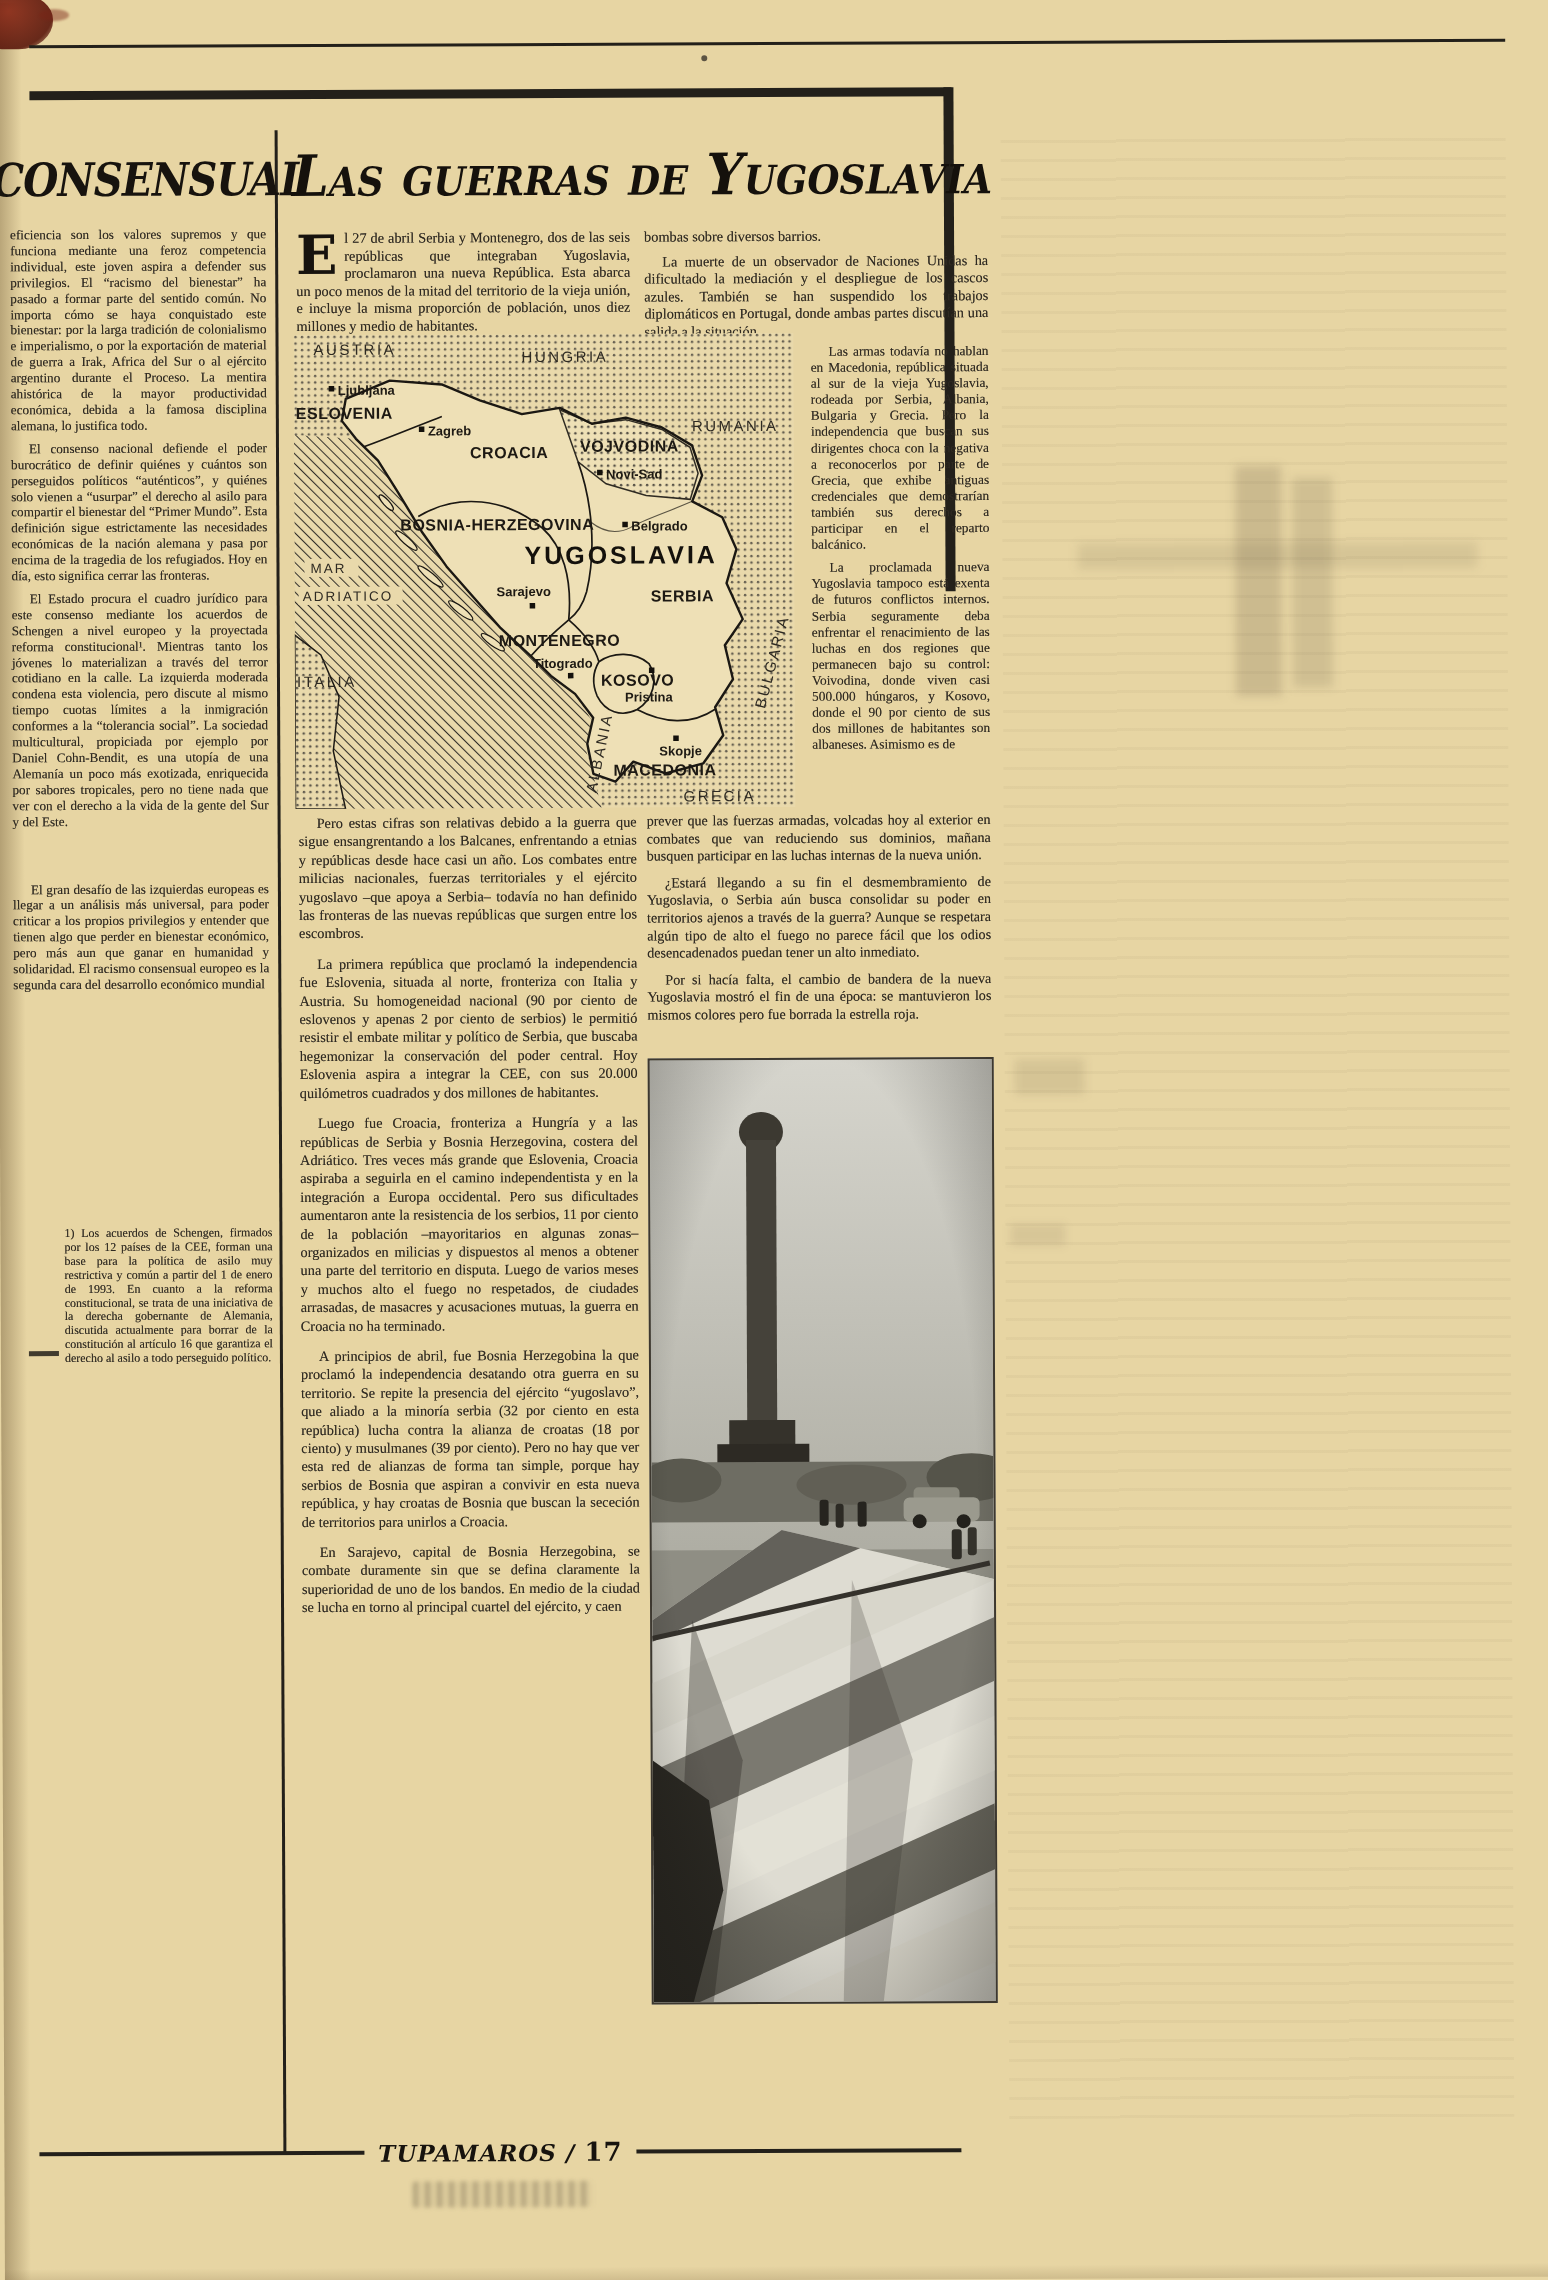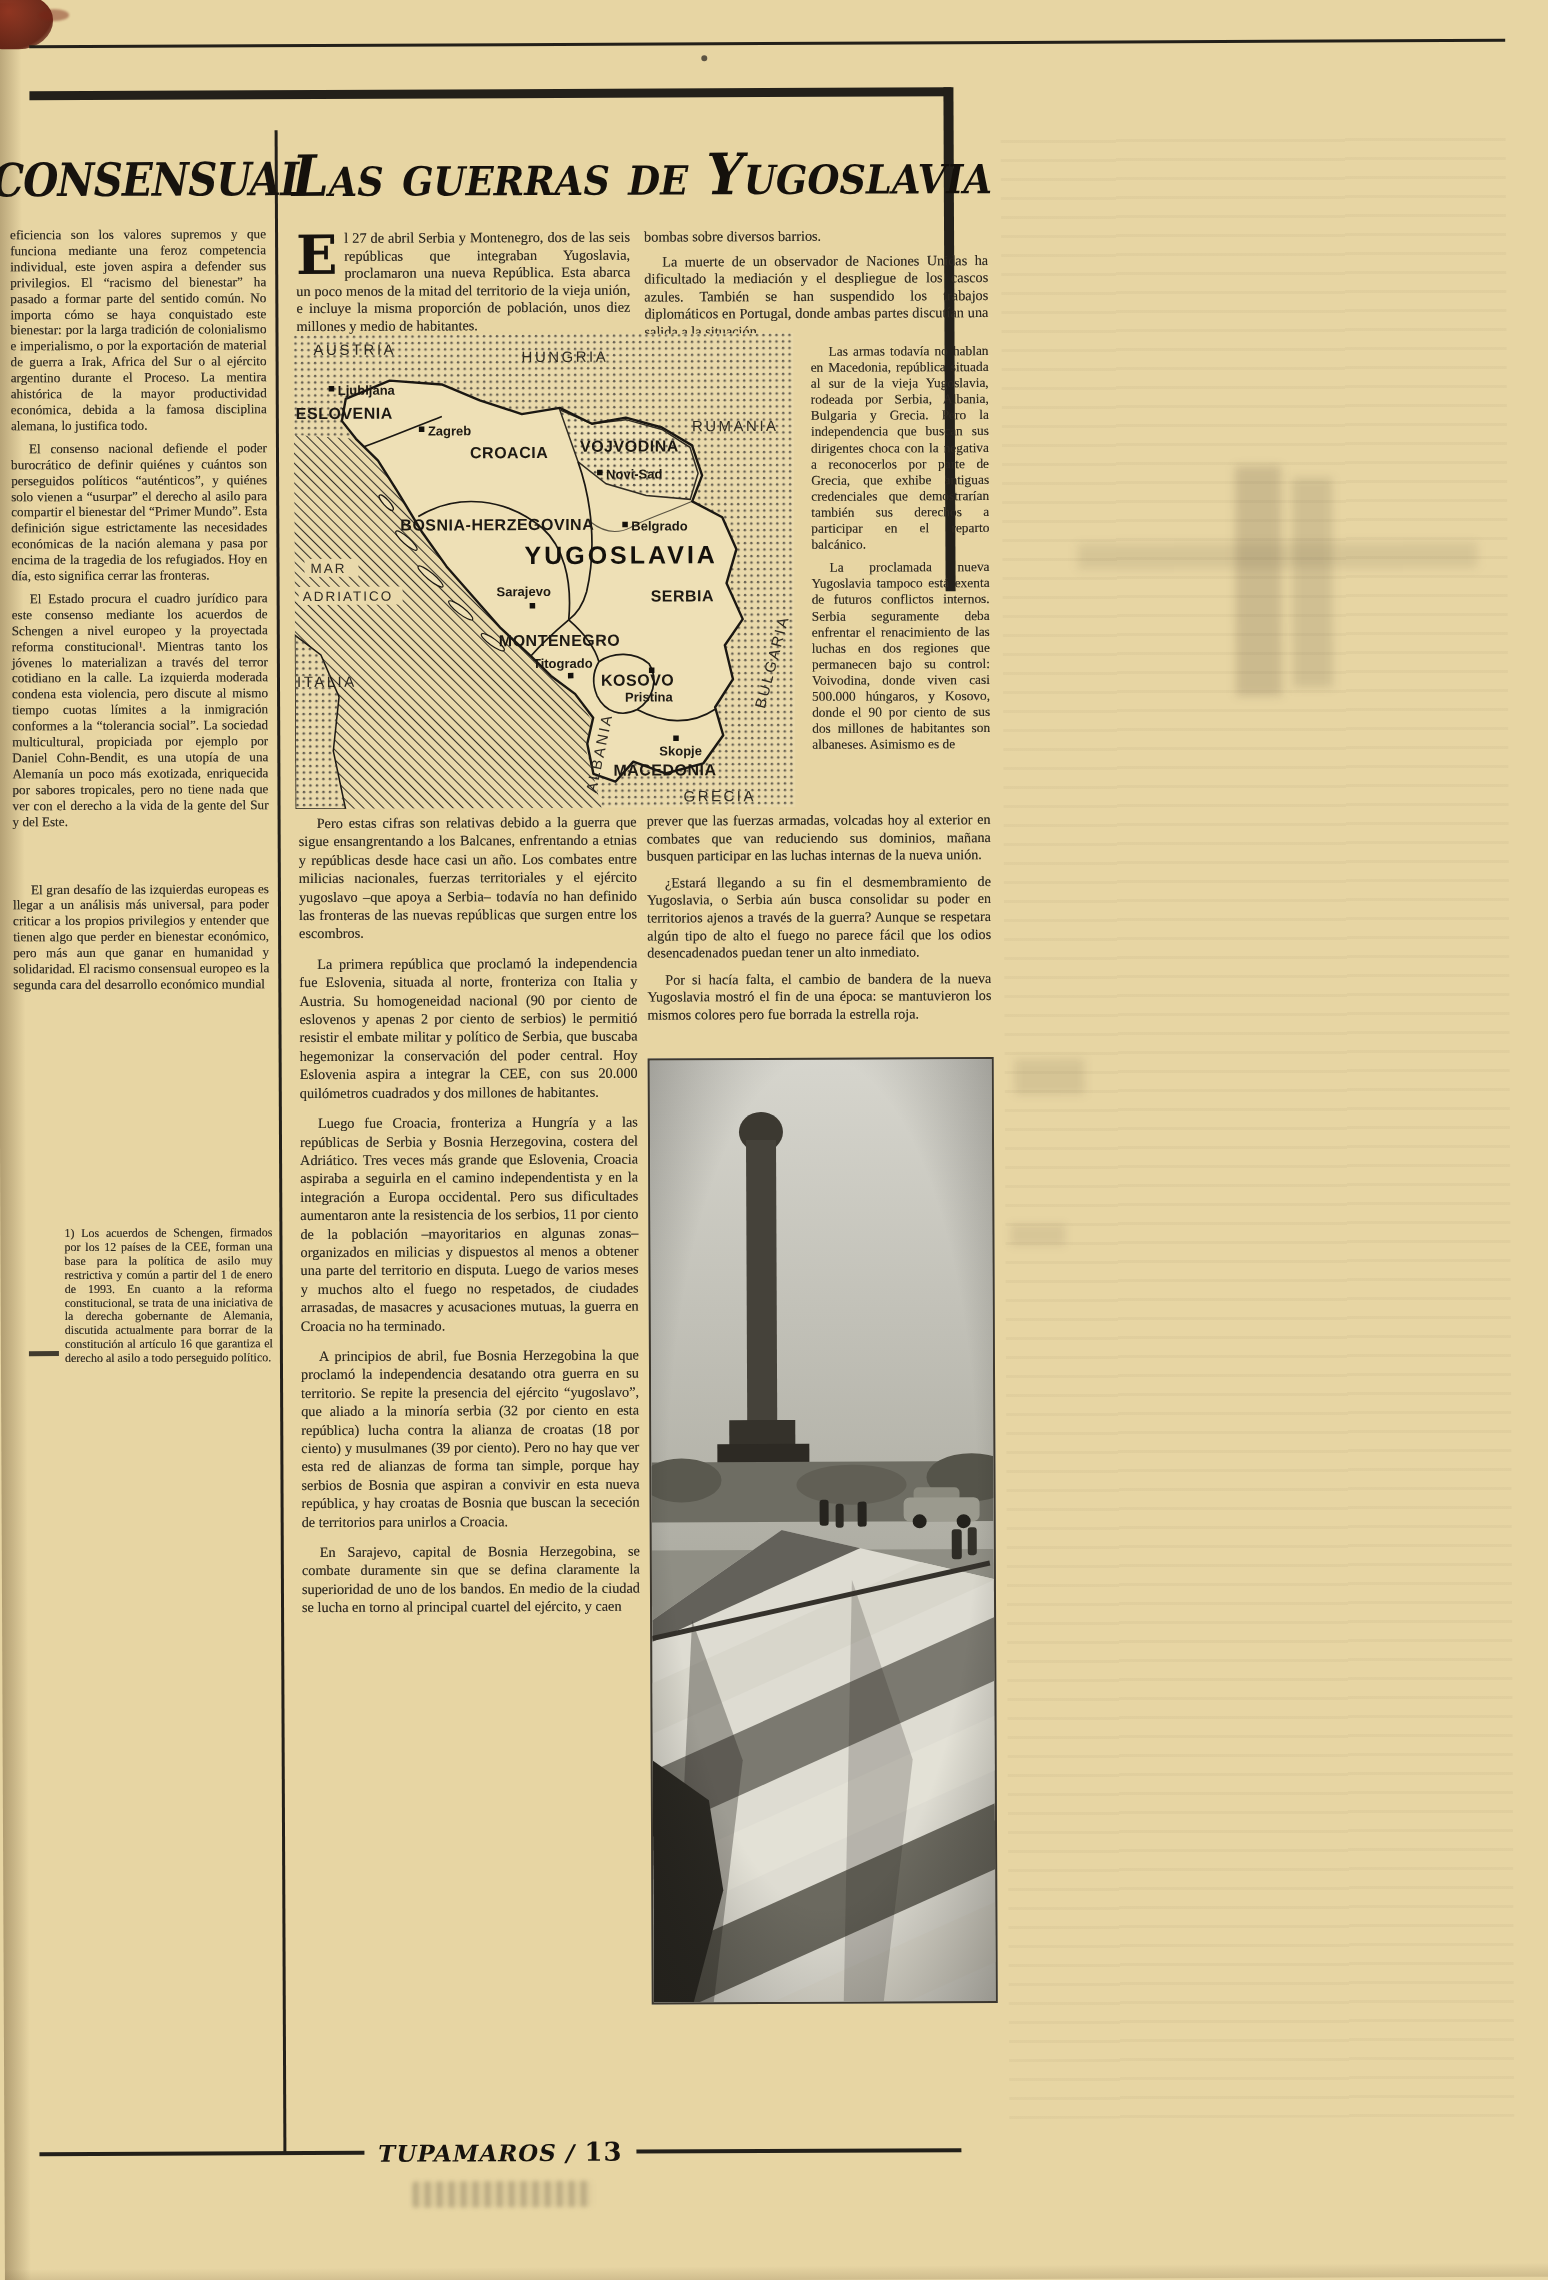--- a/index.html
+++ b/index.html
@@ -321,19 +321,19 @@
       <polygon points="0,700 56,740 70,830 40,942 0,942" fill="#2b2923"></polygon>
       <rect width="342" height="942" fill="url(#vig)"></rect>
     </svg>
   </div>
 
   <div class="abs footer">
     <div class="frule"></div>
     <div class="footer-text">
       <span>TUPAMAROS</span>
       <span>/</span>
-      <span class="pagenum">13</span>
+      <span class="pagenum">17</span>
     </div>
     <div class="frule"></div>
   </div>
   <div class="abs footer-ghost"></div>
 
 </div>
 
 </body></html>

